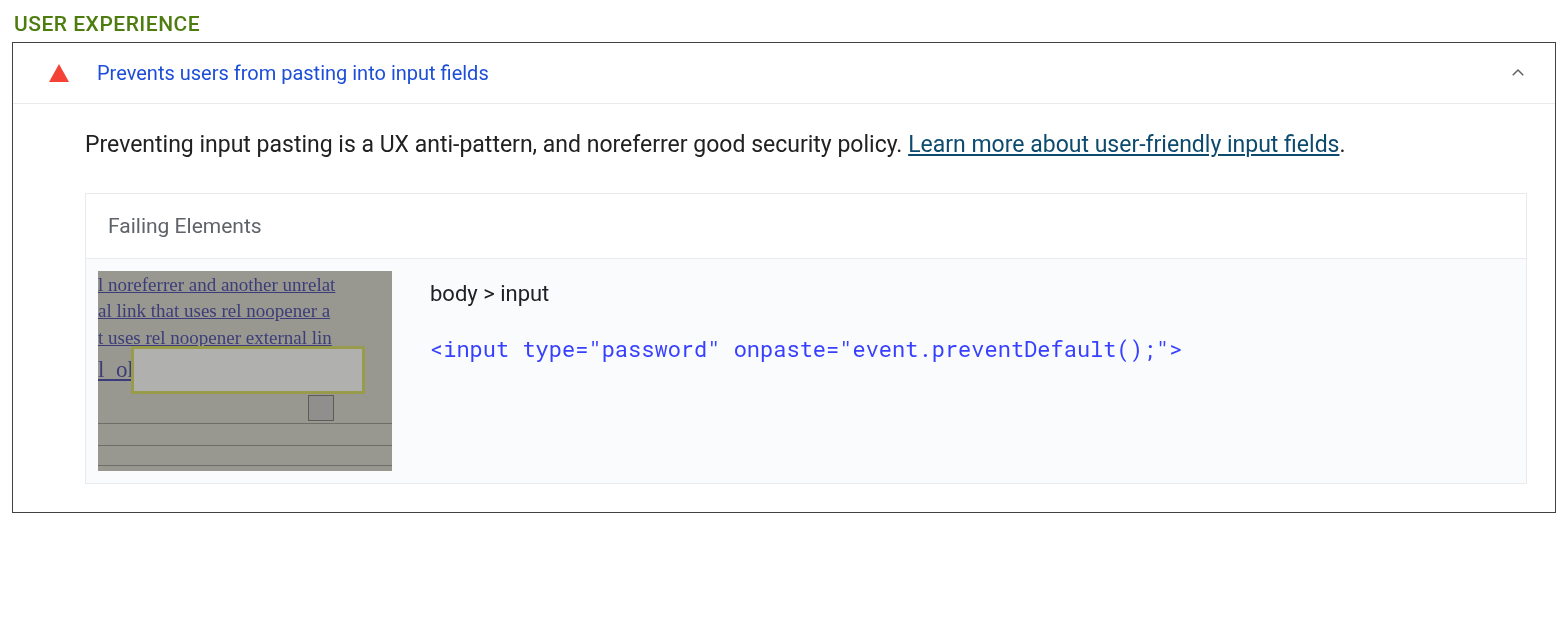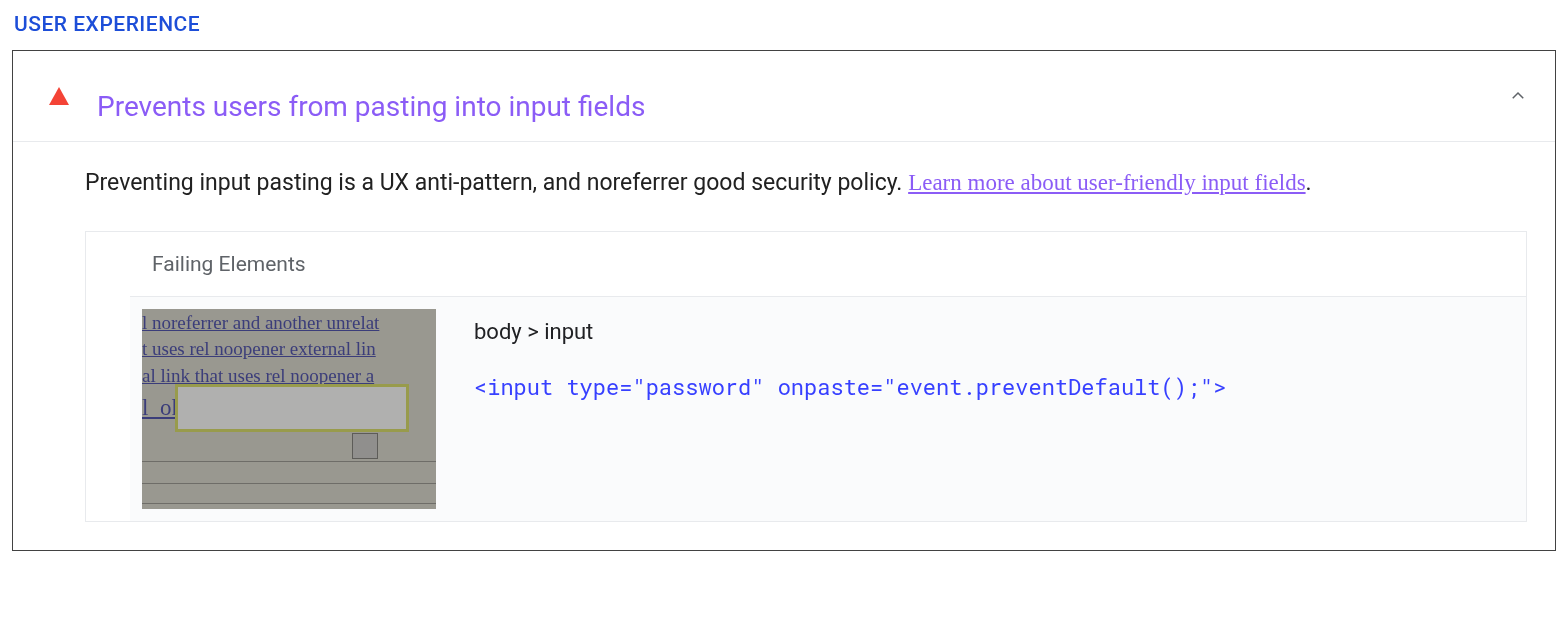--- a/index.html
+++ b/index.html
@@ -6,22 +6,22 @@
     body {
       font-family: Roboto, -apple-system, BlinkMacSystemFont, "Segoe UI", Helvetica, Arial, sans-serif;
       background: #fff;
       color: #212121;
       padding: 12px;
     }
     .section-header {
       font-size: 21px;
       font-weight: 500;
       letter-spacing: 0.5px;
-      color: #1d4ed8;
-      margin-bottom: 14px;
+      color: #4d7c0f;
+      margin-bottom: 6px;
       padding-left: 2px;
     }
     .audit-card {
       border: 1px solid #424242;
       background: #fff;
     }
     .audit-header {
       display: flex;
       align-items: center;
       padding: 18px 28px 18px 36px;
@@ -30,43 +30,41 @@
     }
     .audit-header .tri-icon {
       width: 0; height: 0;
       border-left: 10px solid transparent;
       border-right: 10px solid transparent;
       border-bottom: 18px solid #f44336;
       margin-right: 28px;
       flex-shrink: 0;
     }
     .audit-title {
-      font-size: 28px;
+      font-size: 20px;
       font-weight: 400;
-      color: #8b5cf6;
+      color: #1d4ed8;
       flex: 1;
-      margin-top: 21px;
     }
     .chevron {
       width: 18px; height: 18px;
       flex-shrink: 0;
     }
     .chevron svg { width: 100%; height: 100%; stroke: #5f6368; stroke-width: 2; fill: none; }
     .audit-body { padding: 24px 28px 28px 72px; }
     .description {
       font-size: 23px;
       line-height: 1.5;
       color: #212121;
       margin-bottom: 30px;
     }
-    .description a { color: #8b5cf6; text-decoration: underline; font-family: Liberation Serif, serif; }
+    .description a { color: #0c4a6e; text-decoration: underline; }
     .failing-box {
       border: 1px solid #e8eaed;
       background: #fff;
-      padding-left: 44px;
     }
     .failing-header {
       font-size: 21px;
       color: #5f6368;
       font-weight: 400;
       padding: 20px 22px;
       border-bottom: 1px solid #e8eaed;
     }
     .failing-row {
       display: flex;
@@ -151,22 +149,22 @@
     </p>
 
     <div class="failing-box">
       <div class="failing-header">Failing Elements</div>
 
       <div class="failing-row">
         <div class="thumb">
           <div class="thumb-bg"></div>
           <div class="thumb-text">
             <span>l noreferrer and another unrelat</span>
+            <span>al link that uses rel noopener a</span>
             <span>t uses rel noopener external lin</span>
-            <span>al link that uses rel noopener a</span>
           </div>
           <span class="thumb-ok">l_ok</span>
           <div class="thumb-input-hl"></div>
           <div class="thumb-grid">
             <div class="icon-ph"></div>
             <div class="hr" style="top:28px"></div>
             <div class="hr" style="top:50px"></div>
             <div class="hr" style="top:70px"></div>
           </div>
           <div class="thumb-overlay"></div>

